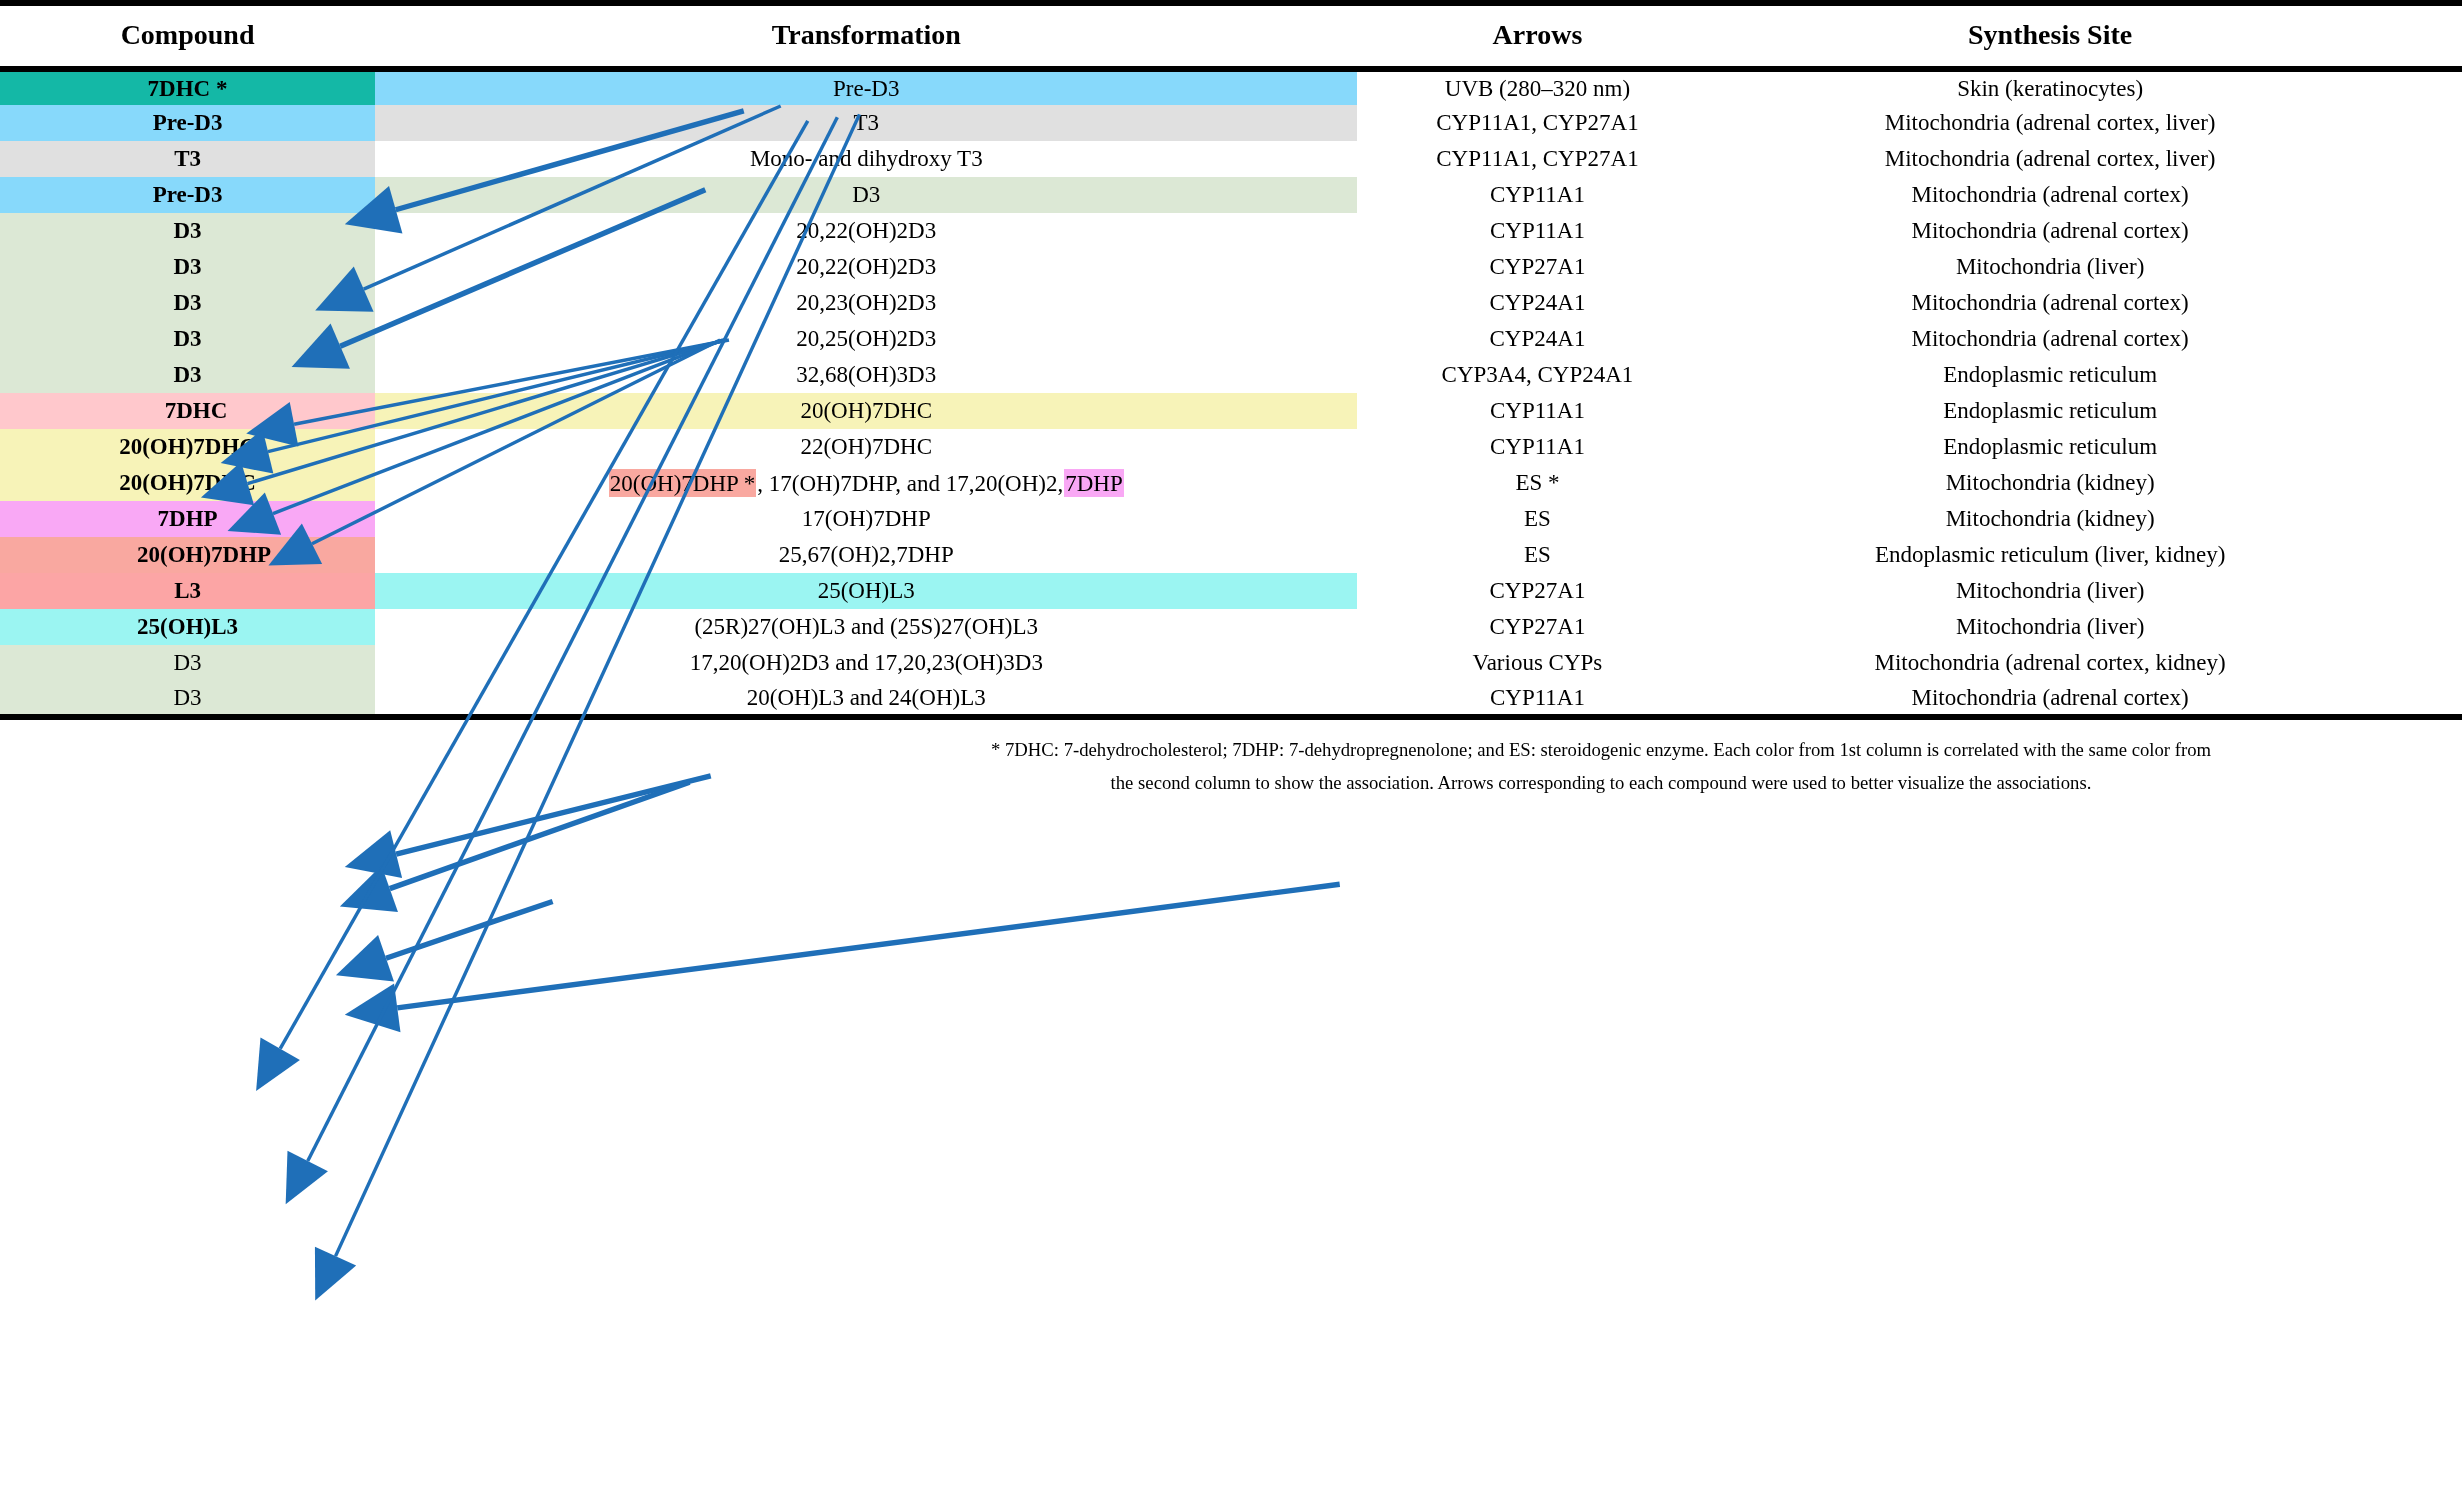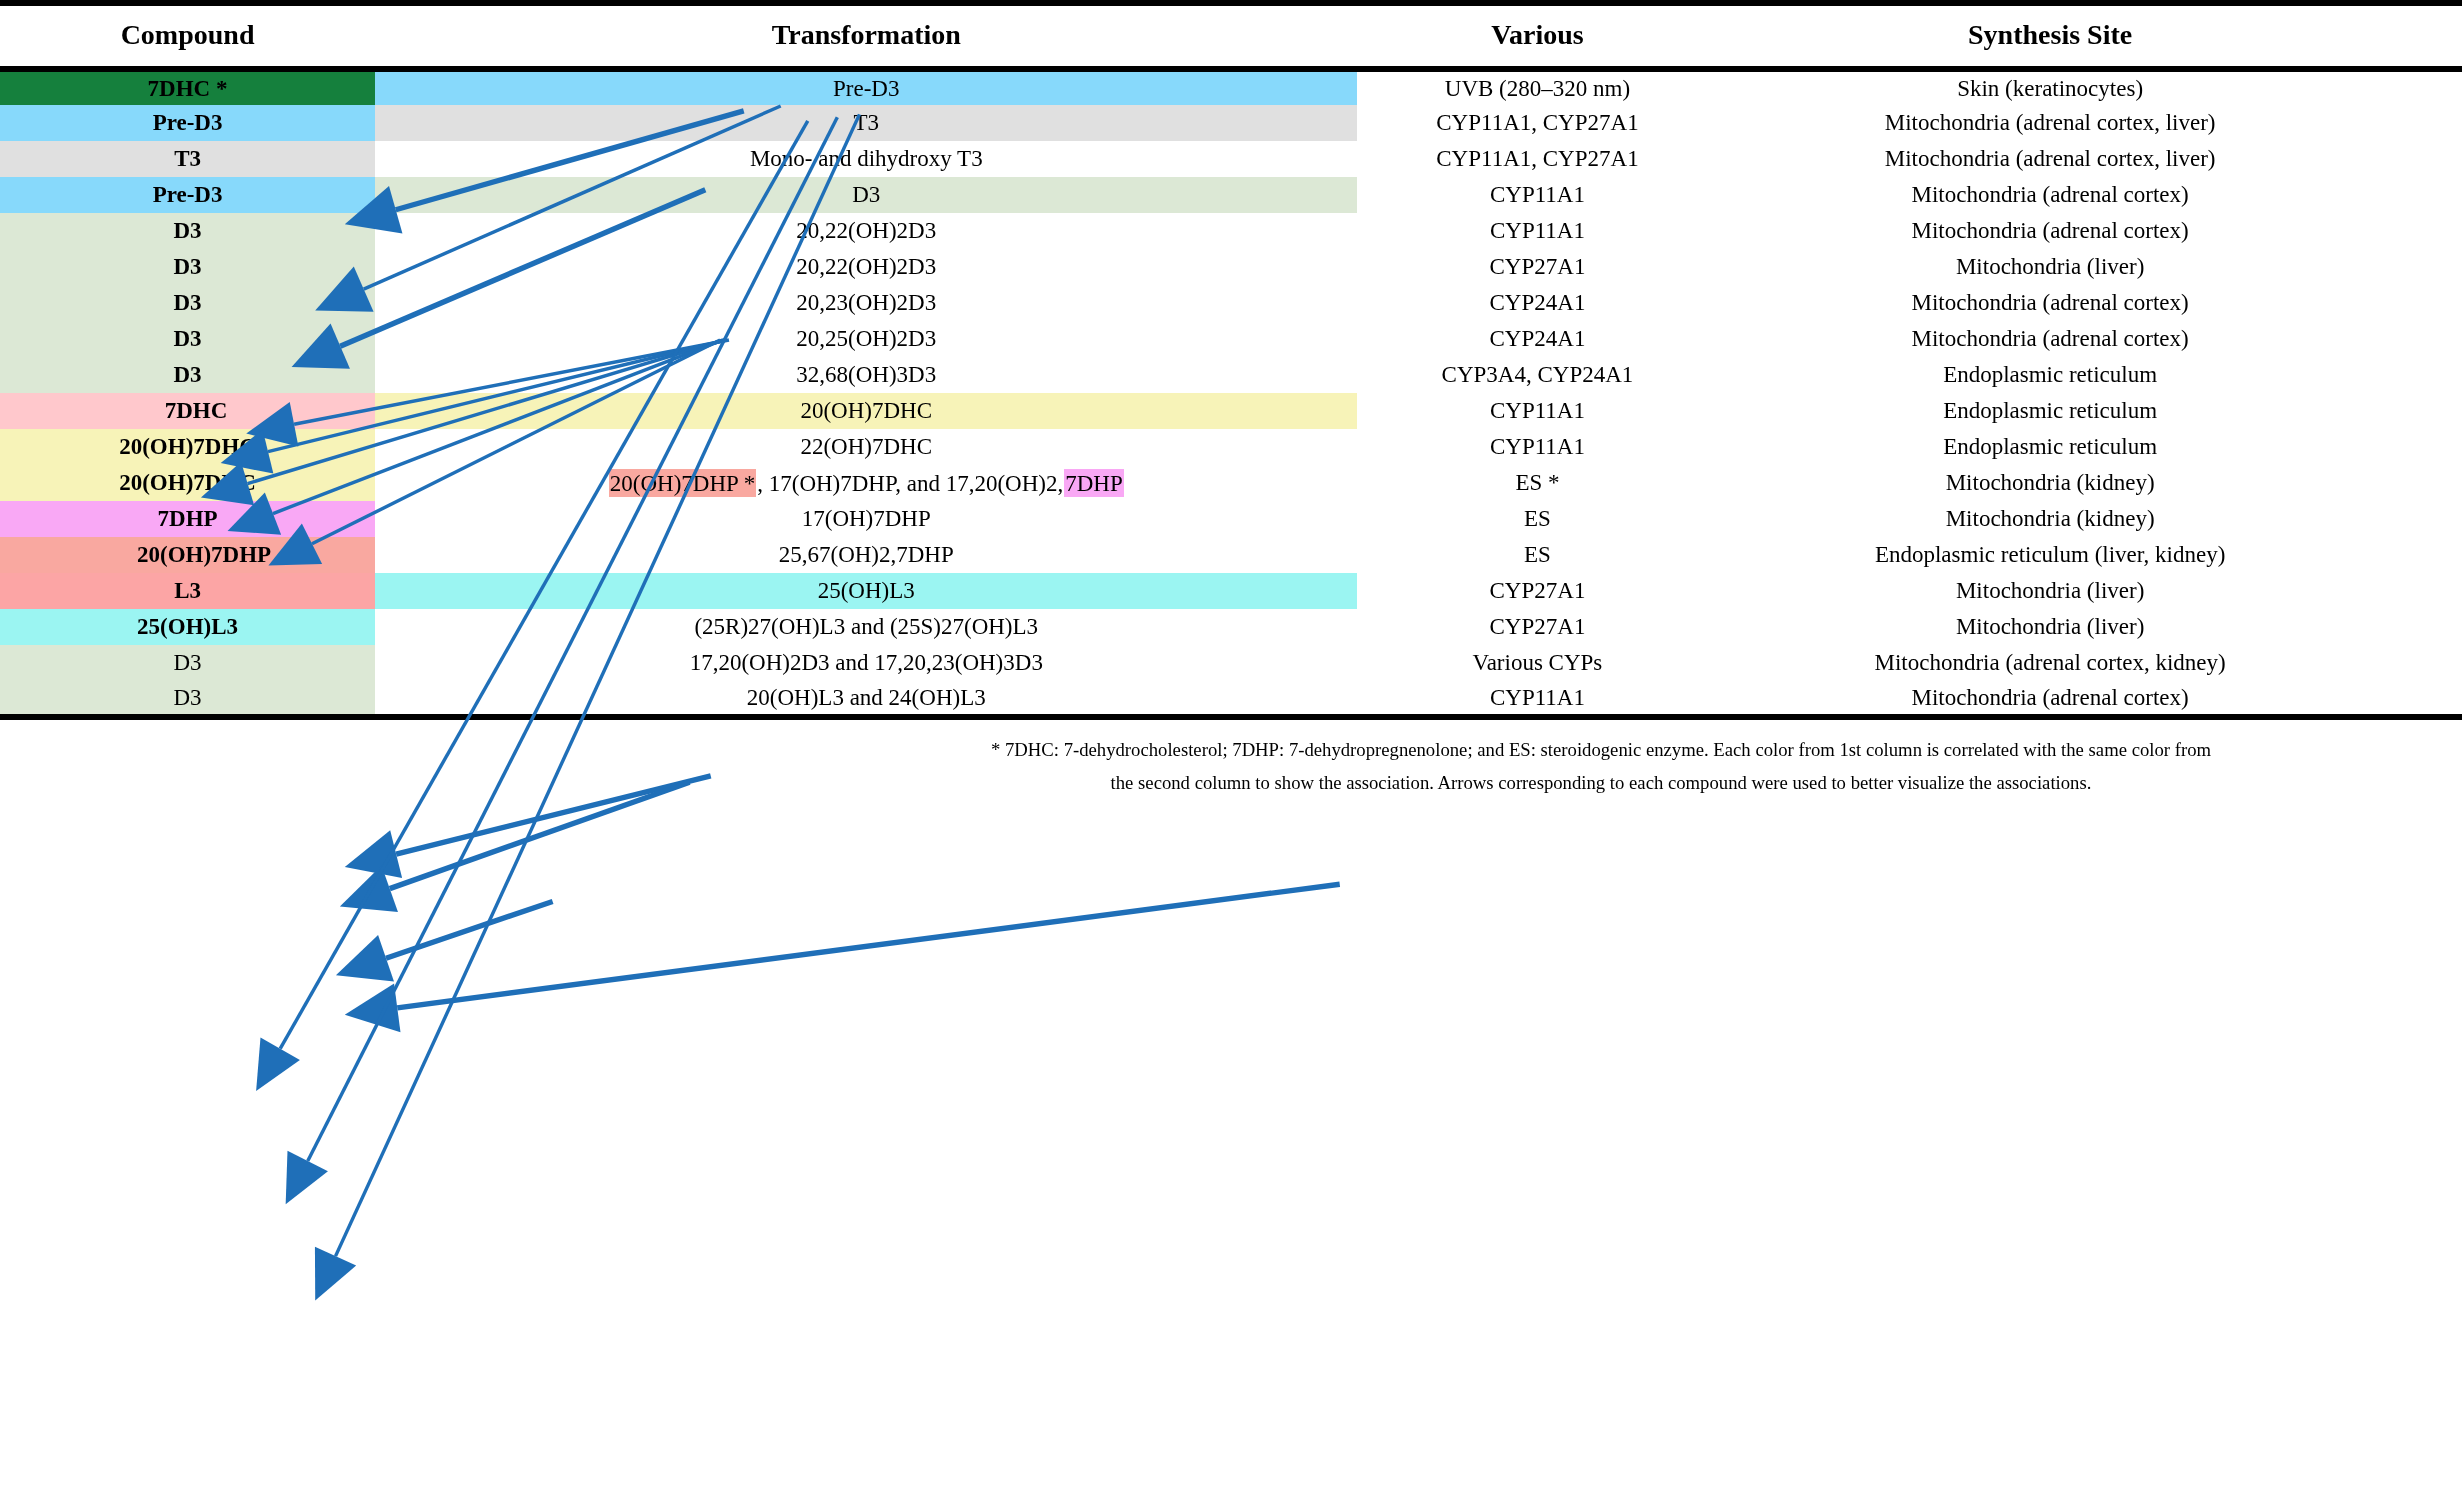--- a/index.html
+++ b/index.html
@@ -70,28 +70,28 @@
         <col style="width:375px">
         <col style="width:982px">
         <col style="width:360px">
         <col style="width:665px">
         <col style="width:819px">
       </colgroup>
       <thead>
         <tr>
           <th>Compound</th>
           <th>Transformation</th>
-          <th>Various</th>
+          <th>Arrows</th>
           <th>Synthesis Site</th>
           <th>Notes</th>
         </tr>
       </thead>
       <tbody id="tbody">
           <tr>
-            <td class="c-compound" style="background: #15803d;">7DHC *</td>
+            <td class="c-compound" style="background: #14b8a6;">7DHC *</td>
             <td style="background: rgb(135, 217, 251);">Pre-D3</td>
             <td>UVB (280–320 nm)</td>
             <td>Skin (keratinocytes)</td>
             <td>Converts under UVB radiation</td>
           </tr>
           <tr>
             <td class="c-compound" style="background: rgb(135, 217, 251);">Pre-D3</td>
             <td style="background: rgb(224, 224, 224);">T3</td>
             <td>CYP11A1, CYP27A1</td>
             <td>Mitochondria (adrenal cortex, liver)</td>

